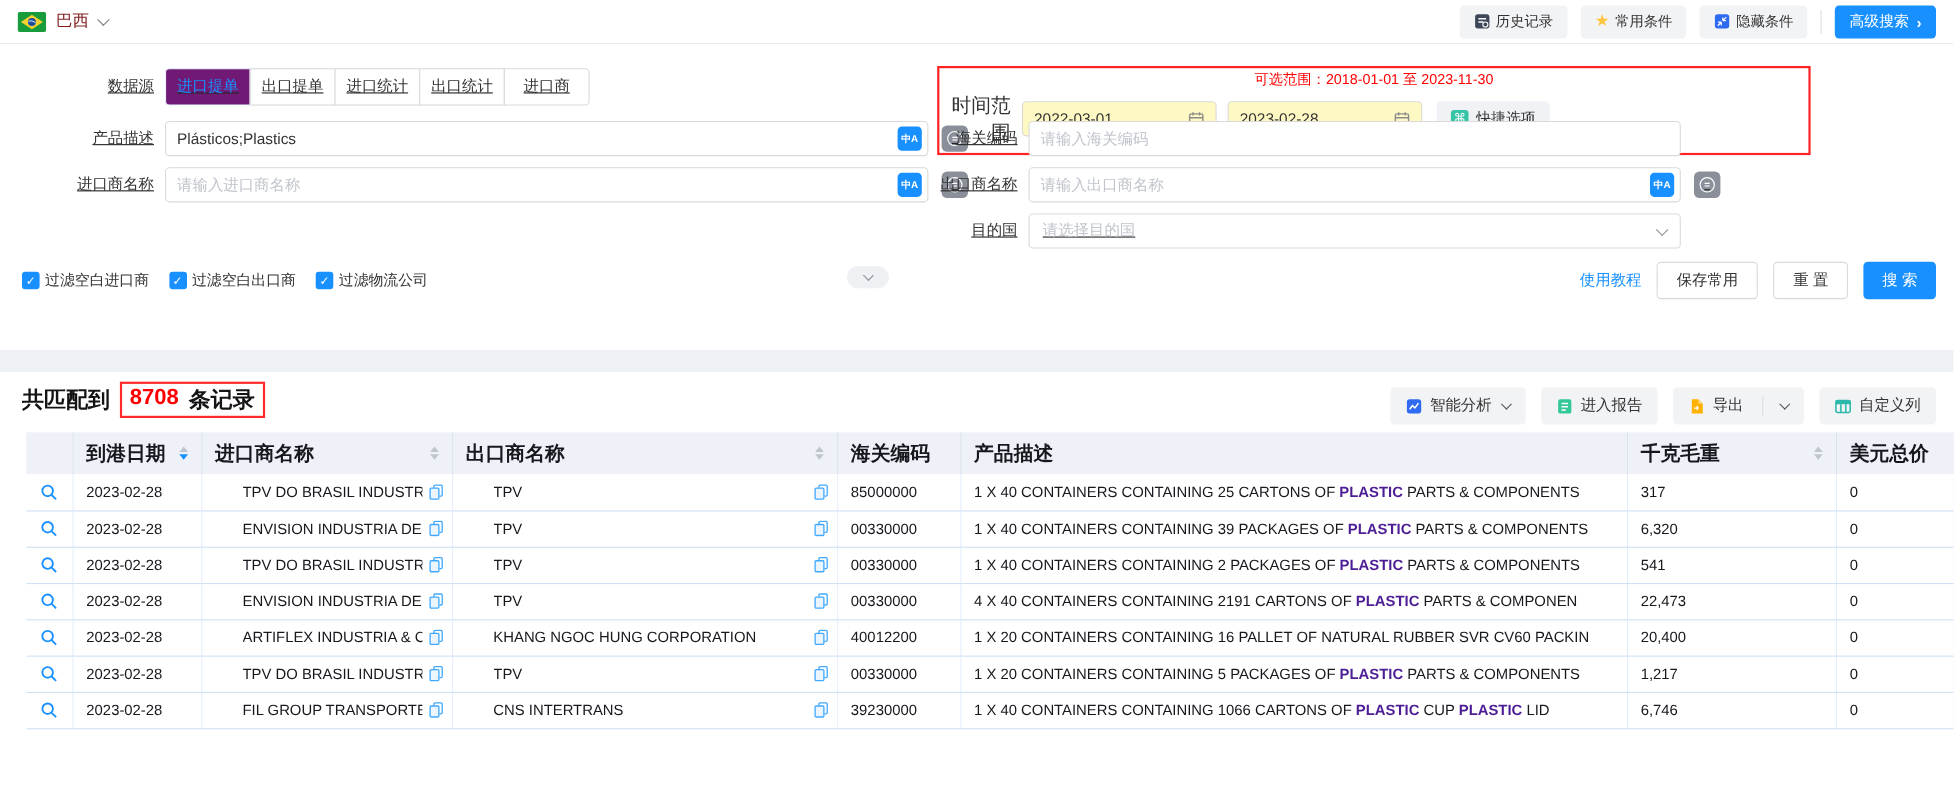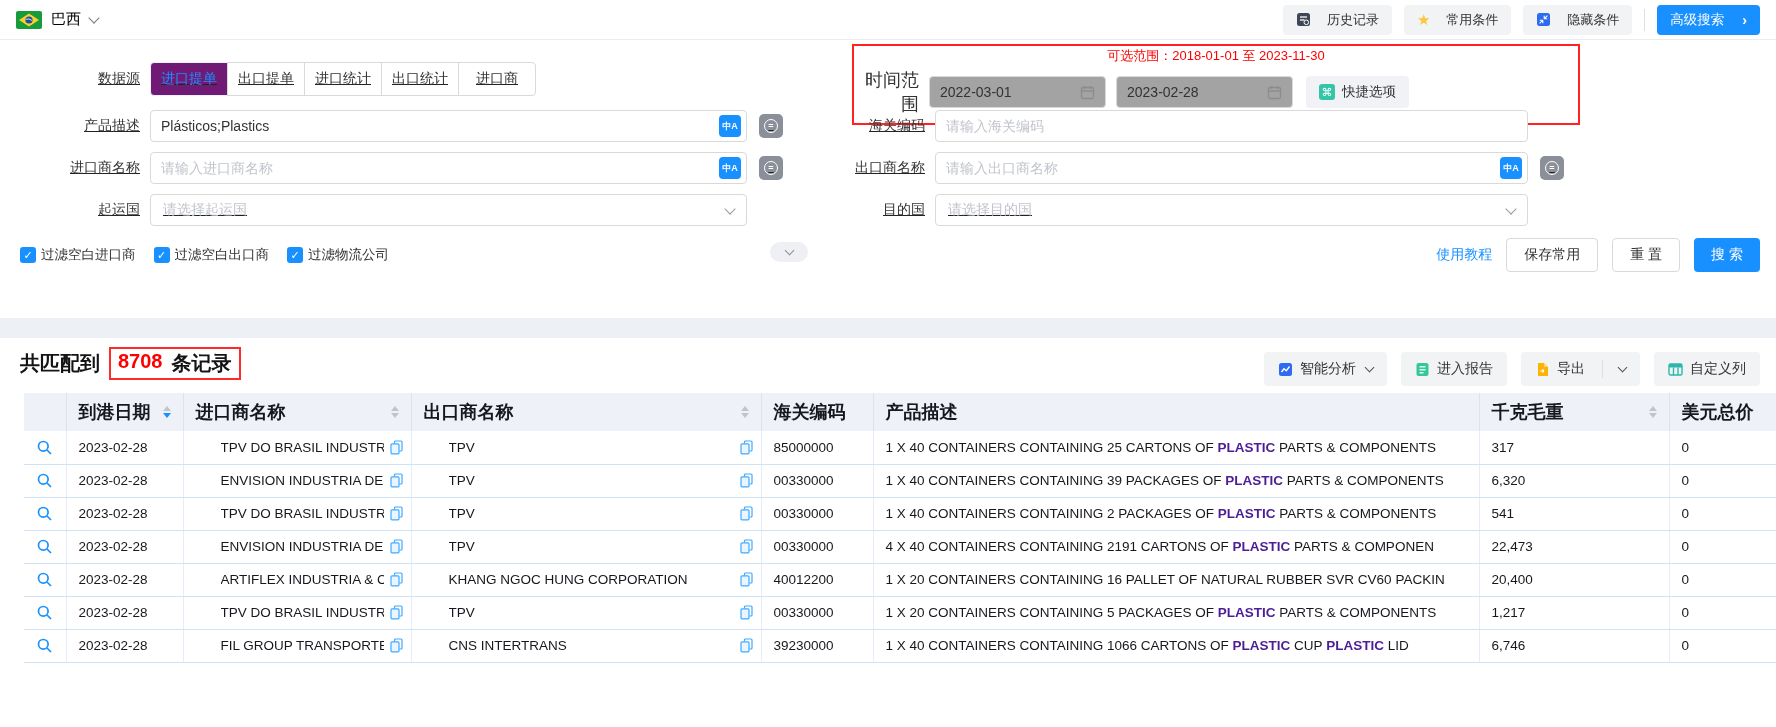--- a/index.html
+++ b/index.html
@@ -3,68 +3,68 @@
 <meta charset="utf-8">
 <style>
   * { margin:0; padding:0; box-sizing:border-box; }
   html,body { width:1776px; height:727px; overflow:hidden; background:#fff;
     font-family:"Liberation Sans","DejaVu Sans",sans-serif; font-size:14px; color:#222; }
 
   
   .topbar { height:40px; display:flex; align-items:center; justify-content:space-between;
     padding:0 16px; border-bottom:1px solid #ececec; background:#fff; }
   .tb-left { display:flex; align-items:center; gap:9px; }
-  .country-name { font-size:15px; color:#000000; }
+  .country-name { font-size:15px; color:#7f1d1d; }
   .chev-down { width:8px; height:8px; border-right:1.6px solid #7a7a7a; border-bottom:1.6px solid #7a7a7a;
     transform:rotate(45deg); margin-top:-4px; }
   .tb-right { display:flex; align-items:center; gap:12px; }
-  .tb-btn { height:30px; display:flex; align-items:center; gap:16px; background:#f2f3f5;
+  .tb-btn { height:30px; display:flex; align-items:center; gap:5px; background:#f2f3f5;
     border-radius:4px; padding:0 13px; font-size:13px; color:#333; cursor:pointer; white-space:nowrap; }
   .tb-btn.primary { background:#1890ff; color:#fff; font-size:13.5px; }
   .tb-divider { width:1px; height:22px; background:#e0e0e0; }
   .ic { display:inline-flex; align-items:center; justify-content:center; line-height:1; }
   .chev-right { font-size:14px; font-weight:bold; margin-left:2px; }
 
   
   .panel { position:relative; height:278px; background:#fff; }
   .form-row { position:absolute; display:flex; align-items:center;text-decoration:underline; }
   .form-label { width:150px; padding-right:10px; text-align:right; color:#333; flex:none; }
   .r-label { width:95px; padding-right:10px; text-align:right; color:#333; flex:none; }
 
   .ds-tabs { display:flex; }
   .ds-tab { width:78px; height:34px; display:flex; align-items:center; justify-content:center;
     border:1px solid #d9d9d9; margin-left:-1px; background:#fff; color:#333; cursor:pointer; }
   .ds-tab:first-child { margin-left:0; border-top-left-radius:4px; border-bottom-left-radius:4px; }
   .ds-tab:last-child { border-top-right-radius:4px; border-bottom-right-radius:4px; }
   .ds-tab.active { background:#701a75; color:#1890ff; border-color:#e8f3ff; }
 
   .input-wrap { position:relative; height:32px; }
-  .w-left { width:597px; } .w-right { width:593px; }
+  .w-left { width:694px; } .w-right { width:593px; }
   input.txt { width:100%; height:32px; border:1px solid #d9d9d9; border-radius:4px;
     padding:0 36px 0 10px; font-size:14px; color:#333; outline:none;
     font-family:"Liberation Sans","DejaVu Sans",sans-serif; }
   input.txt.no-icon { padding-right:10px; }
   input.txt::placeholder { color:#c0c4cc; }
   .translate-badge { position:absolute; right:6px; top:5px; width:22px; height:22px; background:#1890ff;
     border-radius:4px; color:#fff; font-size:9px; font-weight:bold; display:flex; align-items:center;
     justify-content:center; letter-spacing:0; cursor:pointer; }
   .equal-badge { width:24px; height:24px; background:#8a8f99; border-radius:5px; margin-left:12px;
     display:flex; align-items:center; justify-content:center; flex:none; cursor:pointer; }
   .equal-circle { width:14px; height:14px; border:1.5px solid #fff; border-radius:50%; color:#fff;
     font-size:9px; font-weight:bold; display:flex; align-items:center; justify-content:center; }
   .select { height:32px; border:1px solid #d9d9d9; border-radius:4px; display:flex; align-items:center;
     justify-content:space-between; padding:0 12px; color:#c0c4cc; cursor:pointer; }
   .sel-chev { width:8px; height:8px; border-right:1.5px solid #999; border-bottom:1.5px solid #999;
     transform:rotate(45deg); margin-top:-3px; }
 
-  .timebox { position:absolute; left:852px; top:4px; width:728px; border:2px solid #ff2222; padding-bottom:7px; }
+  .timebox { position:absolute; left:852px; top:20px; width:794px; border:2px solid #ff2222; padding-bottom:7px; }
   .time-hint { color:#ff0000; font-size:13px; text-align:center; padding-top:1px; }
   .time-row { display:flex; align-items:center; margin-top:3px; }
   .time-label { width:75px; text-align:right; padding-right:10px; color:#333; font-size:18px; flex:none; }
-  .date-input { width:177px; height:32px; border:1px solid #d9d9d9; border-radius:4px; background:#a3a3a3;
+  .date-input { width:177px; height:32px; border:1px solid #d9d9d9; border-radius:4px; background:#fef9c3;
     display:flex; align-items:center; justify-content:space-between; padding:0 10px; margin-right:10px;
     color:#333; cursor:pointer; }
   .quick-btn { height:32px; background:#f0f2f5; border-radius:4px; display:flex; align-items:center;
     gap:7px; padding:0 13px; font-size:13.5px; color:#333; margin-left:3px; cursor:pointer; }
   .cmd-badge { width:16px; height:16px; background:#35c4a6; color:#fff; border-radius:3px; font-size:11px;
     display:flex; align-items:center; justify-content:center; }
 
   .cb-row { position:absolute; left:20px; top:206px; display:flex; gap:18px; align-items:center; }
   .cb { display:flex; align-items:center; gap:5px; font-size:13.5px; color:#333; cursor:pointer; }
   .cb-box { width:16px; height:16px; background:#1890ff; border-radius:3px; color:#fff; font-size:11px;
@@ -244,27 +244,20 @@
     <span class="r-label">出口商名称</span>
     <div class="input-wrap w-right">
       <input class="txt" placeholder="请输入出口商名称" style="">
       <span class="translate-badge">中A</span>
     </div>
     <span class="equal-badge">
         <span class="equal-circle">=</span>
       </span>
   </div>
 
-  <div class="form-row" style="top:154px; left:0;">
-    <span class="form-label">起运国</span>
-    <div class="select w-left">
-      <span>请选择起运国</span>
-      <span class="sel-chev"></span>
-    </div>
-  </div>
 
   <div class="form-row" style="top:154px; left:840px;">
     <span class="r-label">目的国</span>
     <div class="select w-right">
       <span>请选择目的国</span>
       <span class="sel-chev"></span>
     </div>
   </div>
 
   <div class="cb-row">

